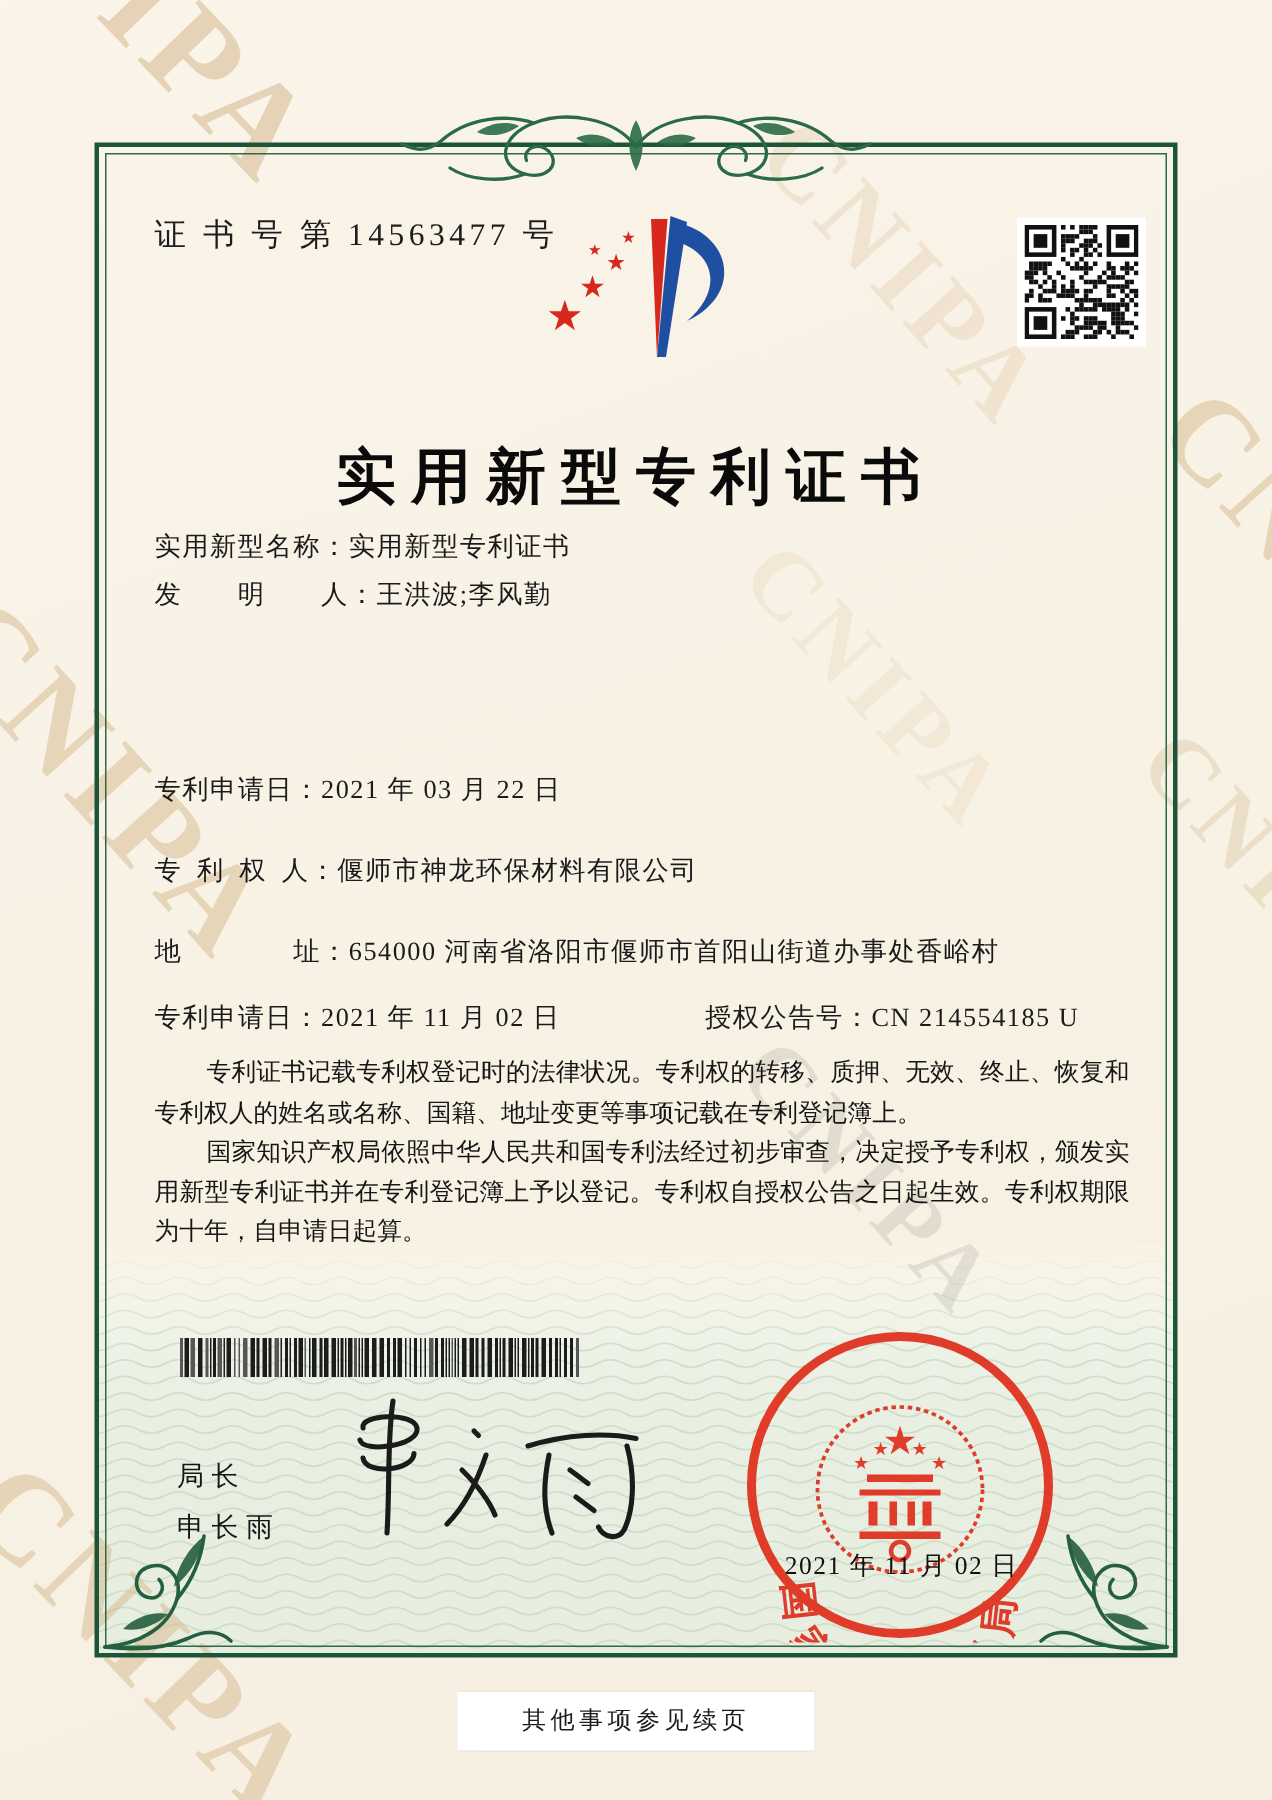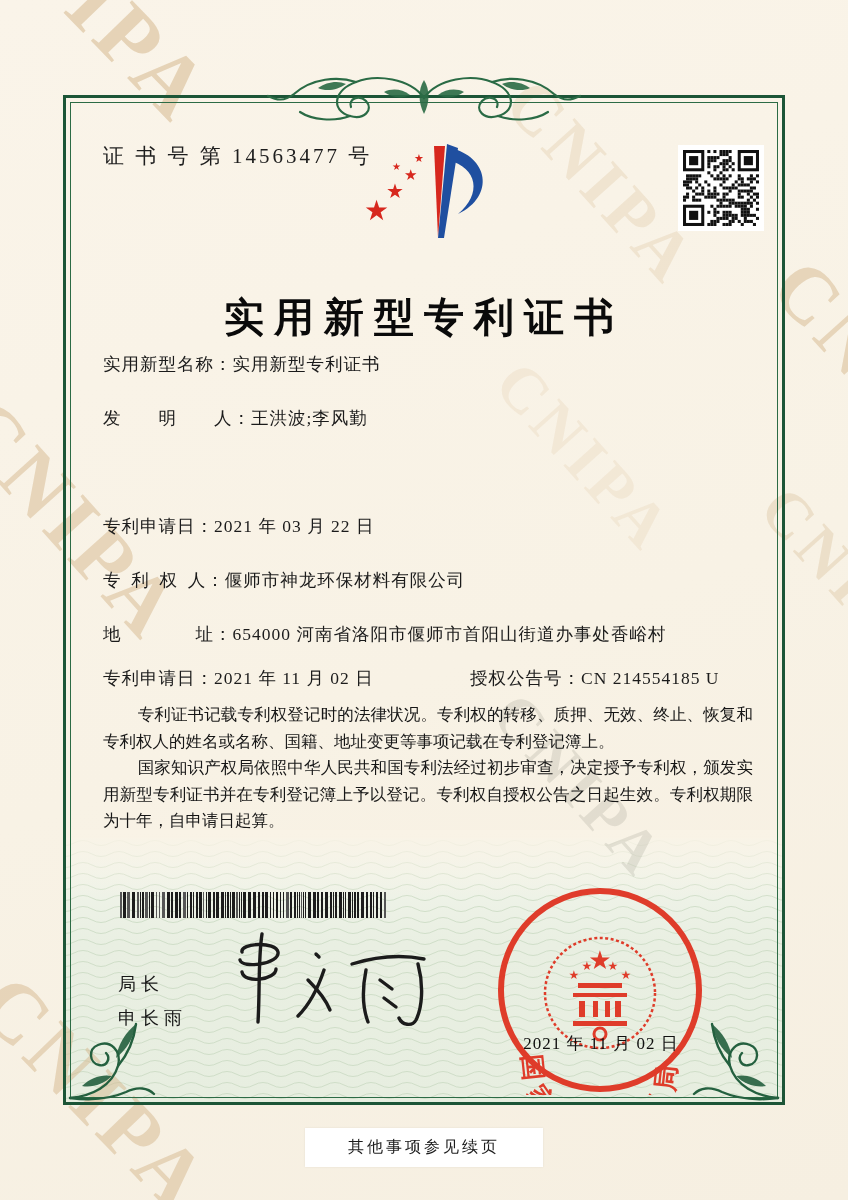--- a/index.html
+++ b/index.html
@@ -361,21 +361,21 @@
         <rect x="3" y="57" width="15" height="15" fill="#fff"></rect>
         <rect x="6" y="60" width="9" height="9" fill="#111"></rect>
       </svg>
   </div>
 
   <div class="title">实用新型专利证书</div>
 
   <div class="frow" style="top:352px;">
     <span class="lab">实用新型名称：</span><span class="val">实用新型专利证书</span>
   </div>
-  <div class="frow" style="top:406px;text-decoration:underline;">
+  <div class="frow" style="top:384px;text-decoration:underline;">
     <span class="lab">发　　明　　人：</span><span class="val">王洪波;李风勤</span>
   </div>
   <div class="frow" style="top:514px;">
     <span class="lab">专利申请日：</span><span class="val">2021 年 03 月 22 日</span>
   </div>
   <div class="frow" style="top:568px;">
     <span class="lab">专 利 权 人：</span><span class="val">偃师市神龙环保材料有限公司</span>
   </div>
   <div class="frow" style="top:622px;">
     <span class="lab">地　　　　址：</span><span class="val">654000 河南省洛阳市偃师市首阳山街道办事处香峪村</span>

